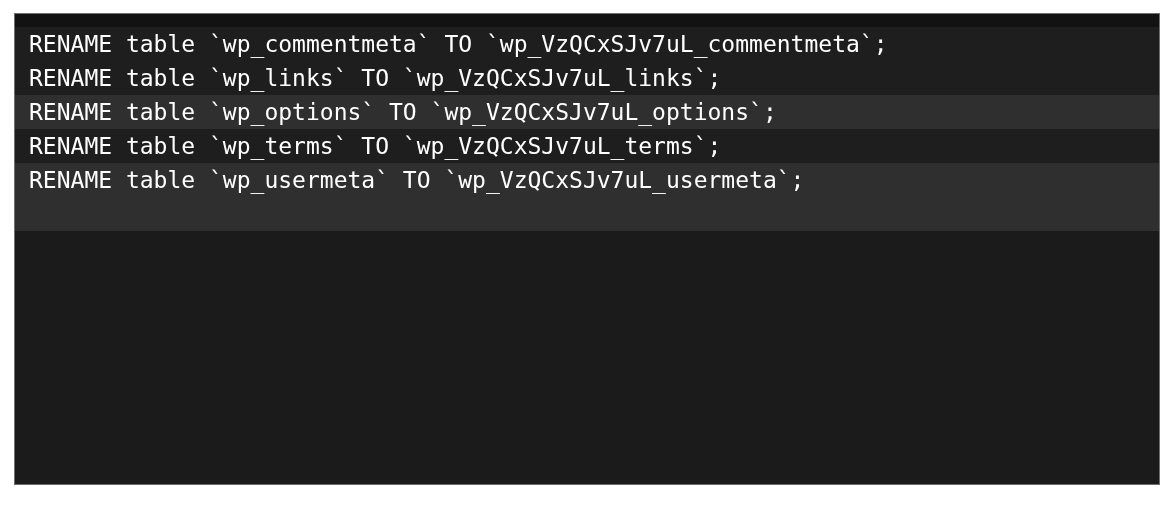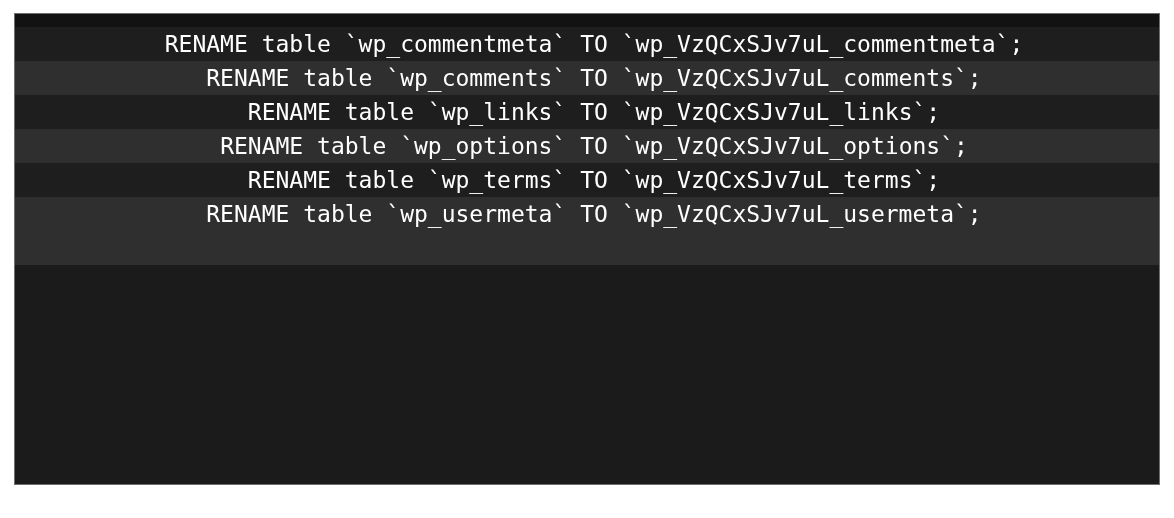--- a/index.html
+++ b/index.html
@@ -17,21 +17,20 @@
   #code-block {
     position: absolute;
     left: 14px;
     top: 13px;
     width: 1146px;
     height: 472px;
     box-sizing: border-box;
     border: 1px solid #6f6f6f;
     background: #1b1b1b;
     overflow: hidden;
-    text-align: center;
   }
 
   
   .top-pad {
     height: 13px;
     background: #121212;
   }
 
   .code-lines {
     display: block;
@@ -54,20 +53,19 @@
   
   .code-line.blank { color: transparent; }
 </style>
 </head>
 <body>
 
 <div id="code-block">
   <div class="top-pad"></div>
   <div class="code-lines">
       <div class="code-line odd">RENAME table `wp_commentmeta` TO `wp_VzQCxSJv7uL_commentmeta`;</div>
-      <div class="code-line even">RENAME table `wp_comments` TO `wp_VzQCxSJv7uL_comments`;</div>
       <div class="code-line odd">RENAME table `wp_links` TO `wp_VzQCxSJv7uL_links`;</div>
       <div class="code-line even">RENAME table `wp_options` TO `wp_VzQCxSJv7uL_options`;</div>
       <div class="code-line odd">RENAME table `wp_terms` TO `wp_VzQCxSJv7uL_terms`;</div>
       <div class="code-line even">RENAME table `wp_usermeta` TO `wp_VzQCxSJv7uL_usermeta`;</div>
       <div class="code-line even blank"></div>
     </div>
 </div>
 
 </body></html>

